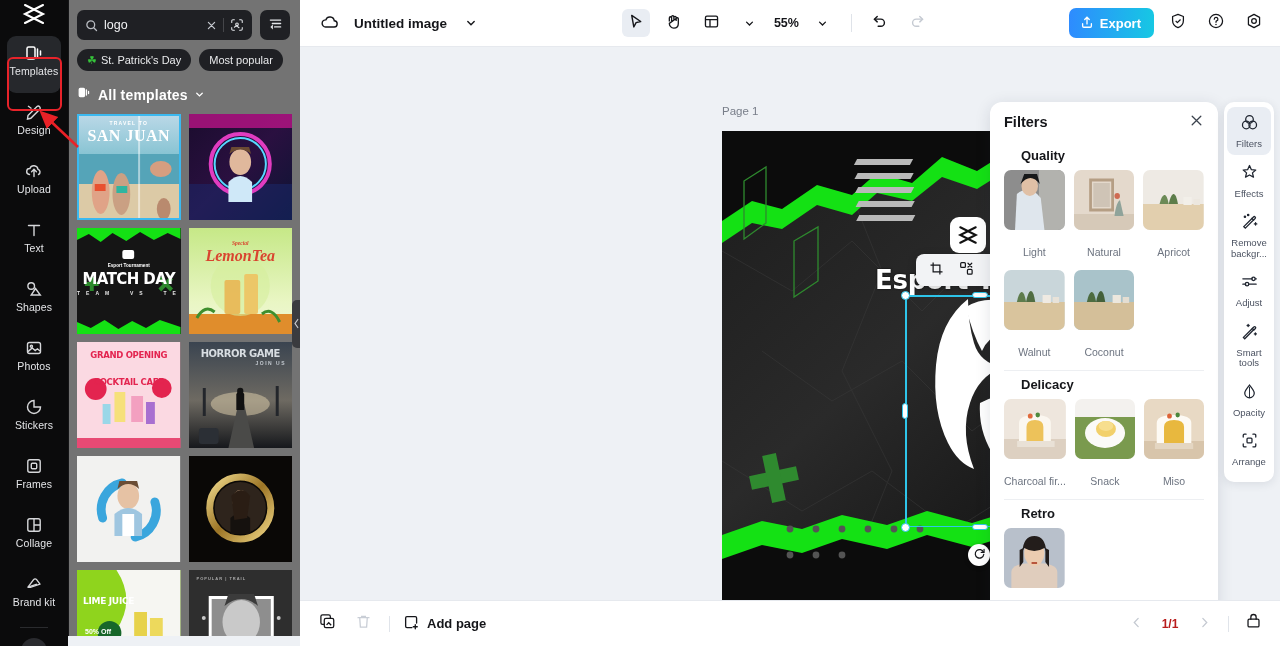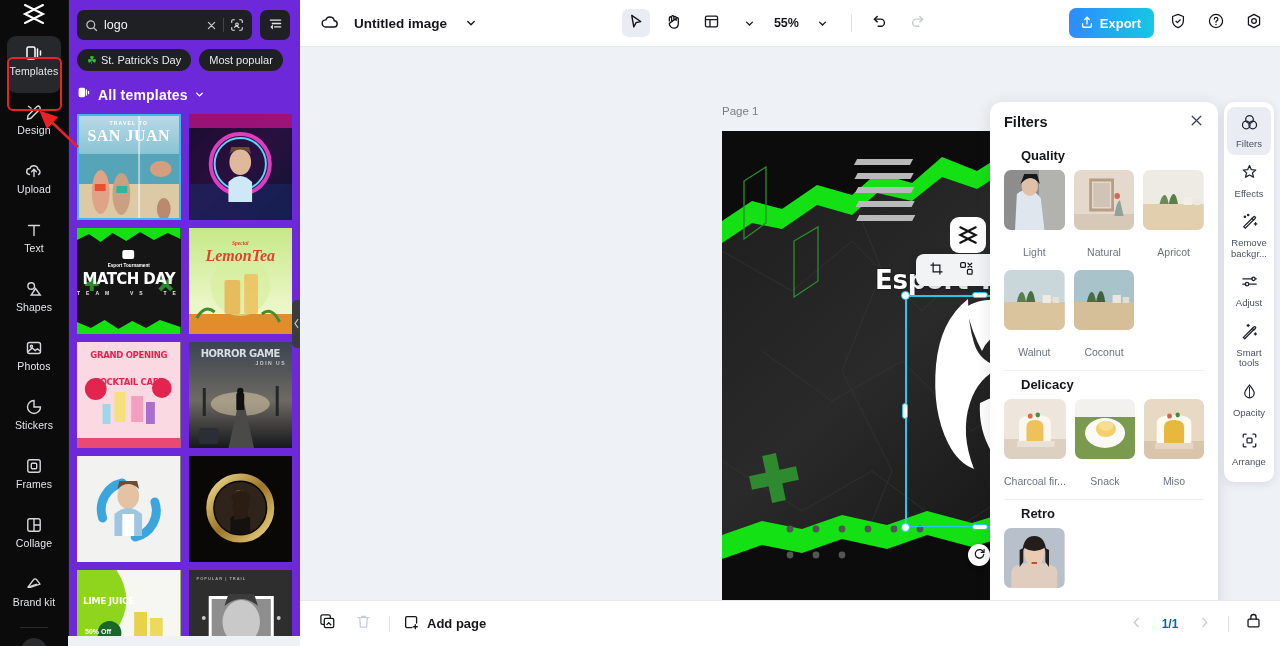--- a/index.html
+++ b/index.html
@@ -37,21 +37,21 @@
     display: flex; align-items: center; justify-content: center; cursor: pointer;
   }
   .hl-box {
     position: absolute; left: 7px; top: 57px; width: 55px; height: 54px;
     border: 2px solid #e8232a; border-radius: 6px; pointer-events: none;
   }
   .red-arrow { position: absolute; left: 30px; top: 103px; pointer-events: none; }
 
   
   .panel {
-    width: 232px; flex: 0 0 232px; height: 636px; background: #6d28d9;
+    width: 232px; flex: 0 0 232px; height: 636px; background: #737373;
     position: relative; overflow: hidden; border-left: 1px solid #151517;
   }
   .search-row { display: flex; gap: 8px; padding: 10px 10px 0 8px; }
   .search-box {
     flex: 1; height: 30px; background: #1f2024; border-radius: 7px;
     display: flex; align-items: center; padding: 0 8px; gap: 6px;
   }
   .search-input-txt { flex: 1; font-size: 12.5px; color: #f2f3f5; }
   .sb-ico { display: flex; align-items: center; cursor: pointer; }
   .sb-divider { width: 1px; height: 14px; background: #45464a; }
@@ -173,21 +173,21 @@
 
   
   .bottombar {
     height: 46px; background: #fff; border-top: 1px solid #e6e9ee;
     display: flex; align-items: center; padding: 0 14px; gap: 10px;
   }
   .bb-icon { width: 26px; height: 26px; display: flex; align-items: center; justify-content: center; border-radius: 5px; cursor: pointer; }
   .bb-sep { width: 1px; height: 16px; background: #e0e4ea; margin: 0 3px; }
   .add-page { display: flex; align-items: center; gap: 7px; font-size: 13px; font-weight: bold; color: #15161a; cursor: pointer; }
   .bb-right { margin-left: auto; display: flex; align-items: center; gap: 8px; }
-  .page-count { font-size: 12px; font-weight: bold; color: #0369a1; min-width: 26px; text-align: center; }
+  .page-count { font-size: 12px; font-weight: bold; color: #b91c1c; min-width: 26px; text-align: center; }
 </style>
 </head>
 <body>
 
 <div class="app">
 
   <div class="rail">
     <div class="rail-logo">
       <svg width="28" height="28" viewBox="0 0 28 28">
           <g fill="none" stroke="#fff" stroke-width="2.1" stroke-linecap="round">

